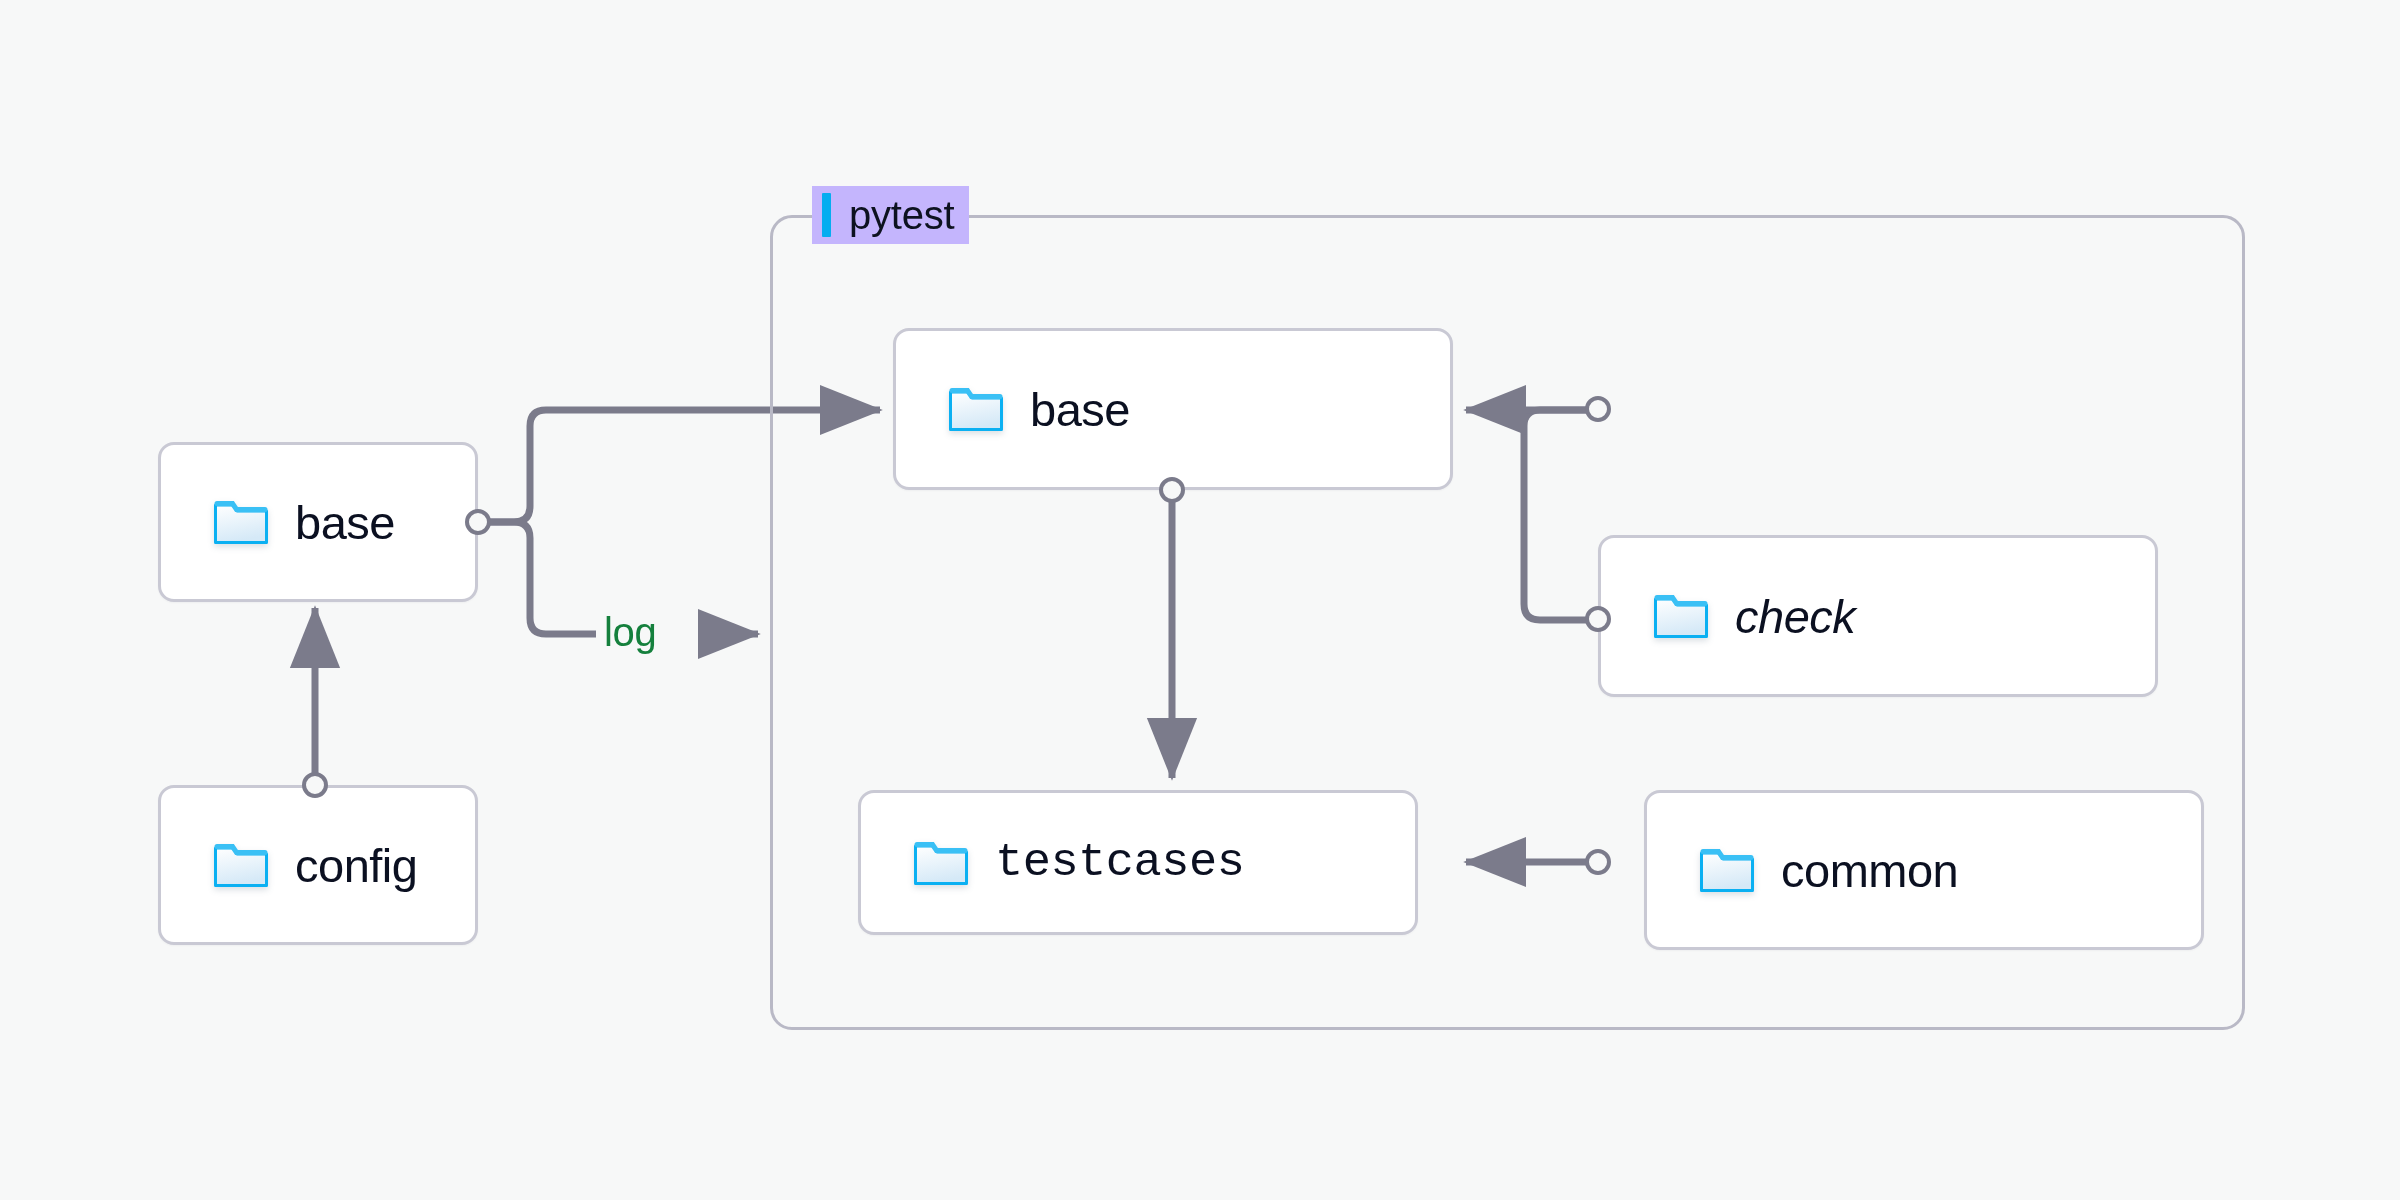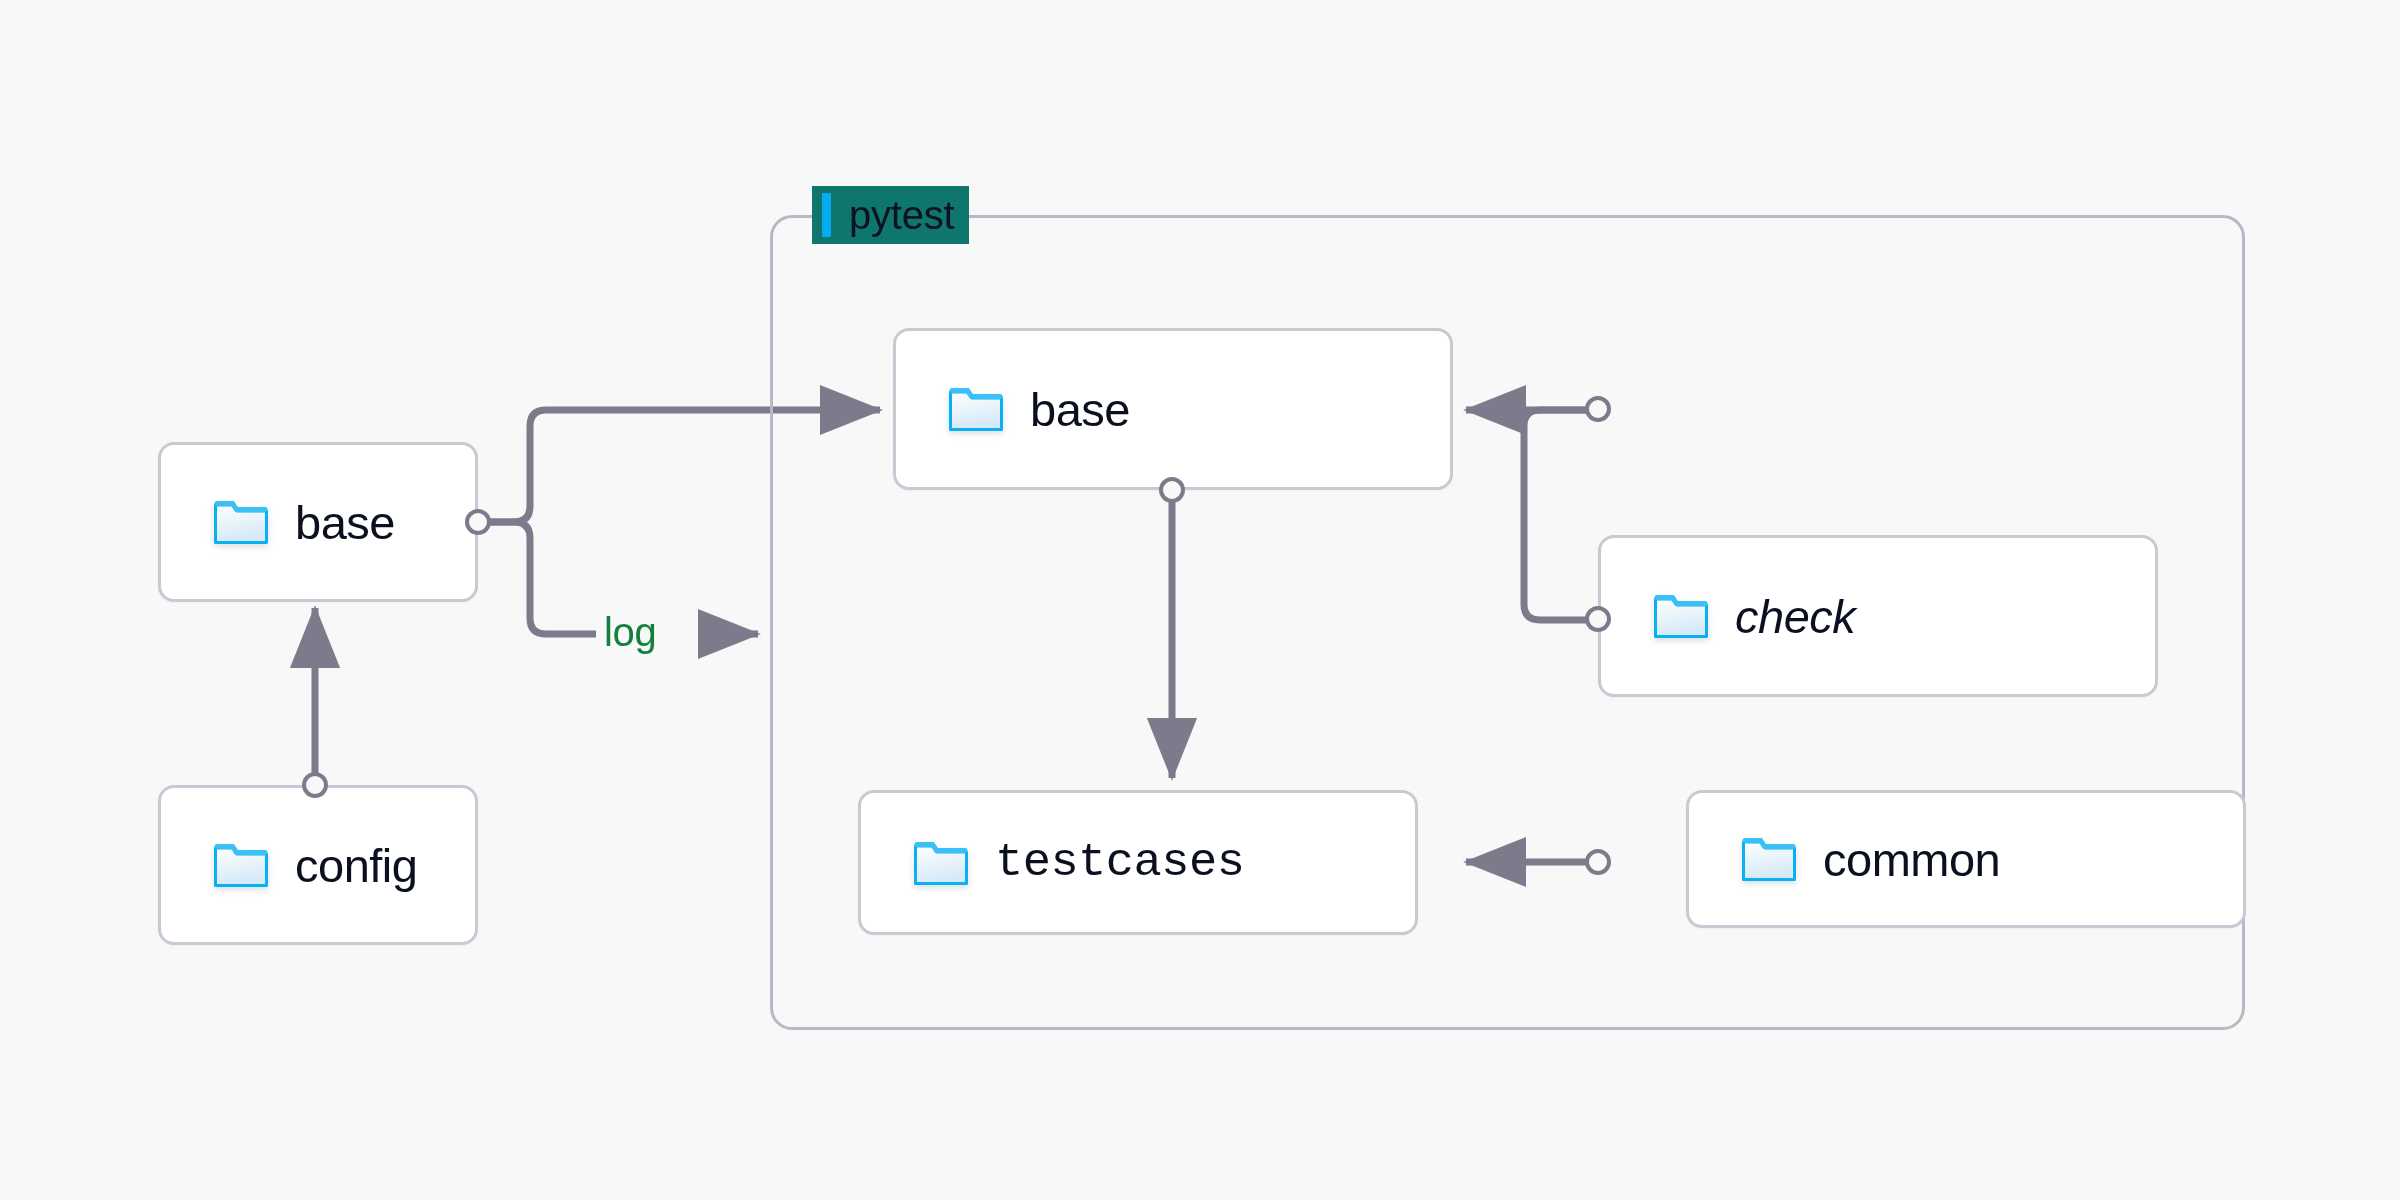--- a/index.html
+++ b/index.html
@@ -34,21 +34,21 @@
     border: 3px solid #b9b9c6;
     border-radius: 22px;
     background: transparent;
     box-sizing: border-box;
   }
   .group-label {
     position: absolute;
     display: flex;
     align-items: center;
     gap: 18px;
-    background: #0f766e;
+    background: #c4b5fd;
     padding: 0 14px 0 10px;
     height: 58px;
     box-sizing: border-box;
   }
   .group-accent {
     width: 9px;
     height: 44px;
     background: #05adf0;
     border-radius: 1px;
     flex: 0 0 auto;
@@ -212,21 +212,21 @@
     <div class="node-inner">
       <svg class="folder-icon" viewBox="0 0 56 46">
         <path d="M2.5,6 L2.5,43.5 L53.5,43.5 L53.5,12 L24,12 L20,6 Z" fill="url(#folderGrad)" stroke="#0bb0f2" stroke-width="3" stroke-linejoin="round"></path>
         <path d="M4,4.5 L19.5,4.5 L23.5,10.5 L52,10.5" fill="none" stroke="#3ac0f5" stroke-width="5" stroke-linecap="round"></path>
       </svg>
       <span class="node-label">check</span>
     </div>
   </div>
   <div class="port" style="left:1585px; top:606px;"></div>
 
-  <div class="node" style="left:1686px; top:790px; width:560px; height:138px;">
+  <div class="node" style="left:1644px; top:790px; width:560px; height:160px;">
     <div class="node-inner">
       <svg class="folder-icon" viewBox="0 0 56 46">
         <path d="M2.5,6 L2.5,43.5 L53.5,43.5 L53.5,12 L24,12 L20,6 Z" fill="url(#folderGrad)" stroke="#0bb0f2" stroke-width="3" stroke-linejoin="round"></path>
         <path d="M4,4.5 L19.5,4.5 L23.5,10.5 L52,10.5" fill="none" stroke="#3ac0f5" stroke-width="5" stroke-linecap="round"></path>
       </svg>
       <span class="node-label">common</span>
     </div>
   </div>
   <div class="port" style="left:1585px; top:849px;"></div>
 

